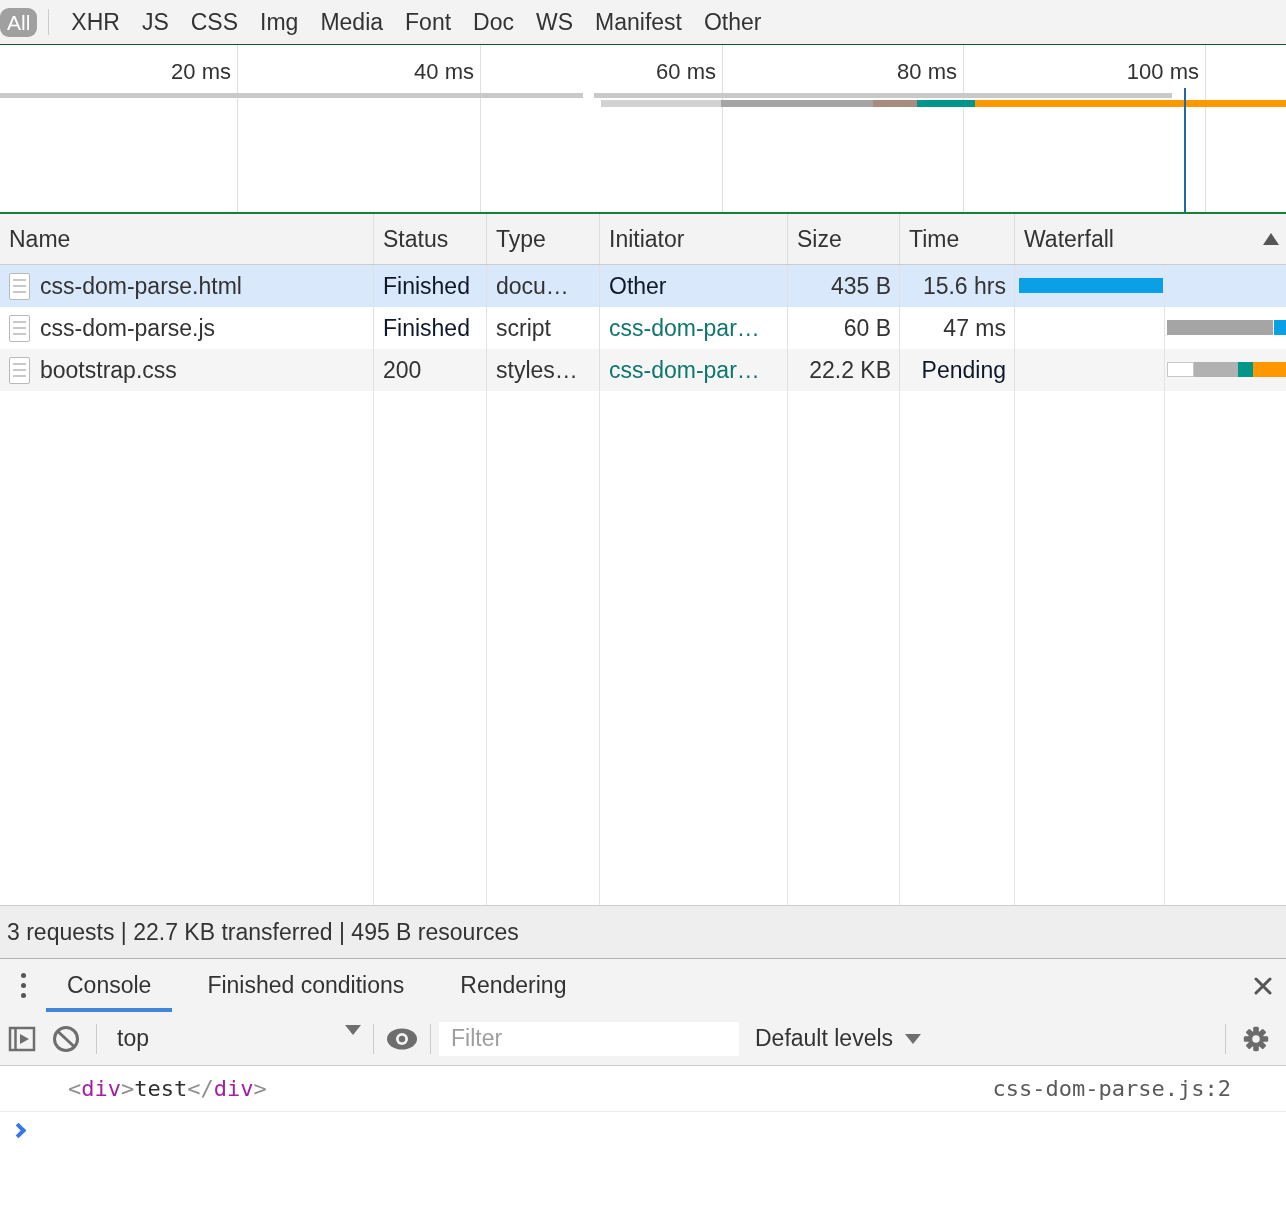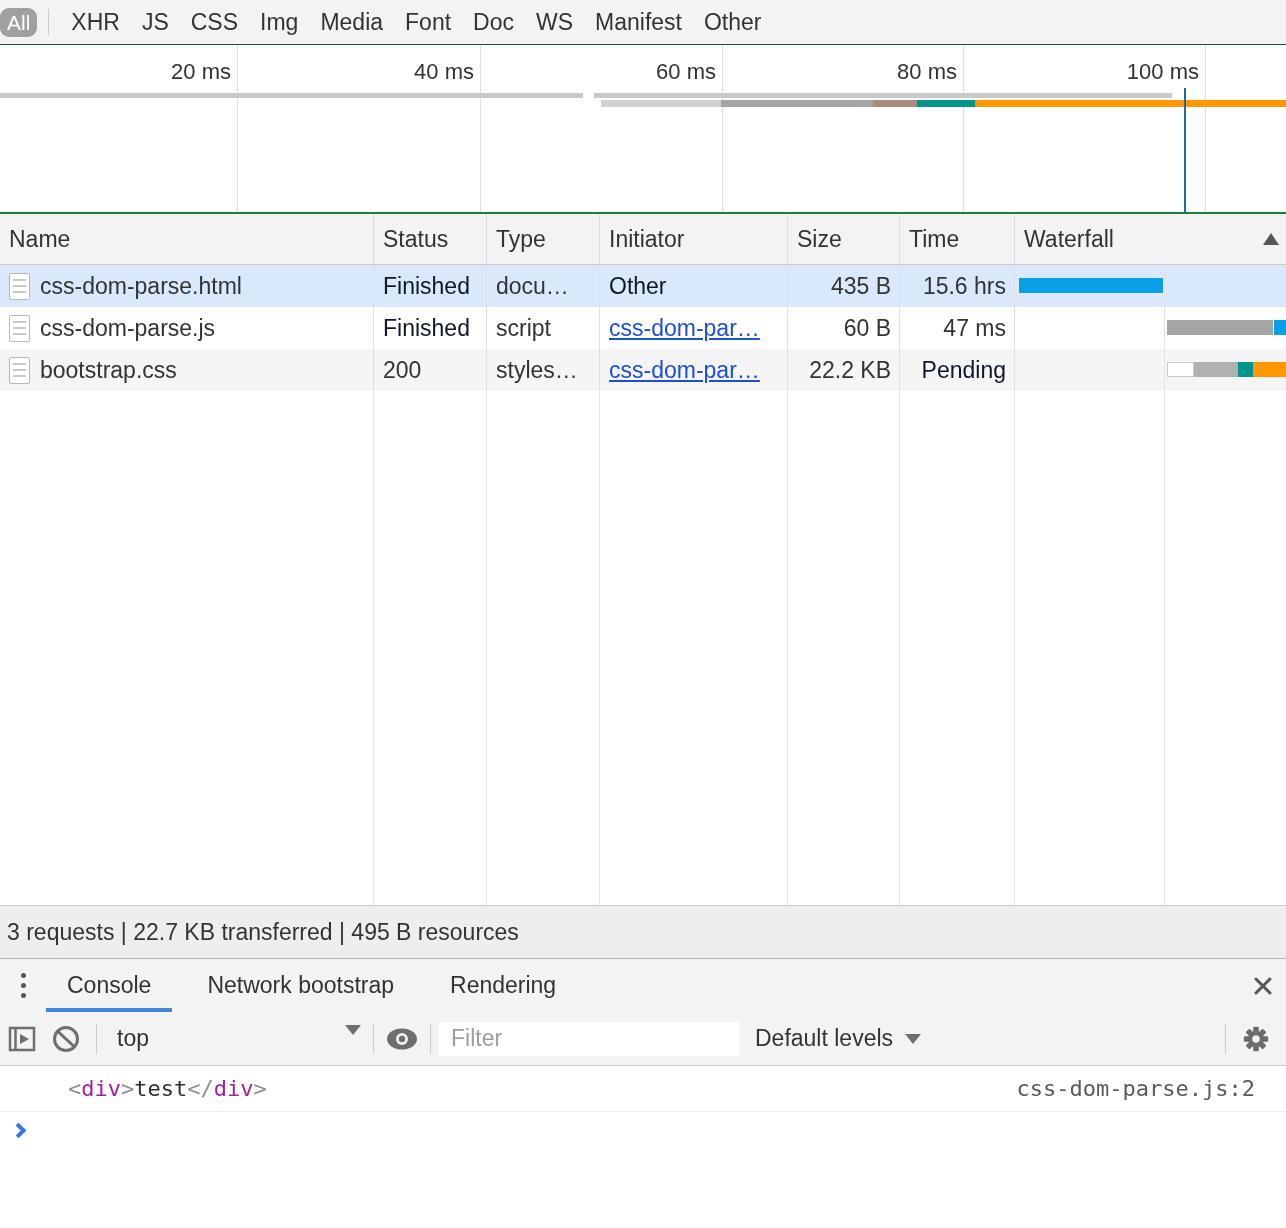--- a/index.html
+++ b/index.html
@@ -32,21 +32,21 @@
   .grid-body{position:absolute;top:265px;left:0;width:1286px;height:640px;background:#fff}
   .col-line{position:absolute;top:0;bottom:0;width:1px;background:#e4e4e4;z-index:0}
   .wf-line{position:absolute;top:0;bottom:0;left:1164px;width:1px;background:#e4e4e4;z-index:3}
   .nrow{position:relative;display:flex;height:42px;font-size:23px;z-index:2;cursor:default}
   .nrow.selected{background:#d9e8fb}
   .nrow.alt{background:#f5f5f5}
   .cell{display:flex;align-items:center;padding-left:9px;border-right:1px solid #e0e0e0;white-space:nowrap;overflow:hidden}
   .cell.right{justify-content:flex-end;padding-left:0;padding-right:8px}
   .cell.c-water{border-right:none;position:relative;padding:0}
   .muted{color:#0f172a}
-  .init-link{text-decoration:underline;color:#1d4ed8;cursor:pointer}
+  .init-link{color:#0f766e;cursor:pointer}
   .file-icon{width:21px;height:27px;background:#fff;border:1px solid #b9b9b9;border-radius:2px;margin-right:10px;flex:none;position:relative}
   .file-icon::before{content:"";position:absolute;left:3px;right:3px;top:5px;height:16px;background:repeating-linear-gradient(to bottom,#c9c9c9 0 2px,transparent 2px 6px)}
 
   
   .summary-bar{position:absolute;top:905px;left:0;right:0;height:53px;background:#eee;border-top:1px solid #ccc;display:flex;align-items:center;padding-left:7px;font-size:23px}
 
   
   .drawer-tabs{position:absolute;top:958px;left:0;right:0;height:54px;background:#f3f3f3;border-top:1px solid #b3b3b3;display:flex;align-items:center}
   .kebab{width:46px;height:100%;display:flex;flex-direction:column;align-items:center;justify-content:center;gap:5px;cursor:pointer}
   .kebab i{width:5px;height:5px;border-radius:50%;background:#565656}
@@ -63,21 +63,21 @@
   .dd-arrow{width:0;height:0;border-left:8px solid transparent;border-right:8px solid transparent;border-top:10px solid #6e6e6e;margin-left:auto;margin-right:12px}
   .filter-input{width:300px;height:34px;background:#fff;border:none;outline:none;font-size:23px;font-family:"Liberation Sans",sans-serif;padding:0 12px;margin-left:8px;flex:none}
   .filter-input::placeholder{color:#9e9e9e}
   .levels{display:flex;align-items:center;font-size:23px;margin-left:16px;cursor:pointer}
   .levels .dd-arrow{margin-left:12px;margin-right:0}
   .toolbar-spacer{flex:1}
   .gear-wrap{margin:0 8px}
 
   
   .console-out{position:absolute;top:1066px;left:0;right:0;bottom:0;background:#fff;font-family:"DejaVu Sans Mono",monospace;font-size:22px}
-  .msg-row{height:46px;border-bottom:1px solid #ececec;display:flex;align-items:center;padding-left:68px;padding-right:31px}
+  .msg-row{height:46px;border-bottom:1px solid #ececec;display:flex;align-items:center;padding-left:68px;padding-right:55px}
   .msg-text{flex:1;white-space:pre}
   .tok-b{color:#8f8f8f}
   .tok-tag{color:#a31fa3}
   .tok-txt{color:#2e2e2e}
   .src-link{color:#5a5a5a;cursor:pointer}
   .prompt-row{position:relative;height:44px}
   .prompt-chevron{position:absolute;left:13px;top:13px;width:11px;height:11px;border-top:4px solid #3676e8;border-right:4px solid #3676e8;transform:rotate(45deg)}
 </style>
 </head>
 <body>
@@ -219,21 +219,21 @@
   <div class="drawer-tabs">
     <div class="kebab">
         <i></i>
         <i></i>
         <i></i>
       </div>
     <div class="dtab active">
         <span>Console</span>
       </div>
     <div class="dtab gap">
-        <span>Network bootstrap</span>
+        <span>Finished conditions</span>
       </div>
     <div class="dtab gap">
         <span>Rendering</span>
       </div>
     <div class="drawer-close">
       <svg width="26" height="26" viewBox="0 0 26 26">
           <path d="M6 6 L20 20 M20 6 L6 20" stroke="#565656" stroke-width="3" stroke-linecap="round" fill="none"></path>
         </svg>
     </div>
   </div>

